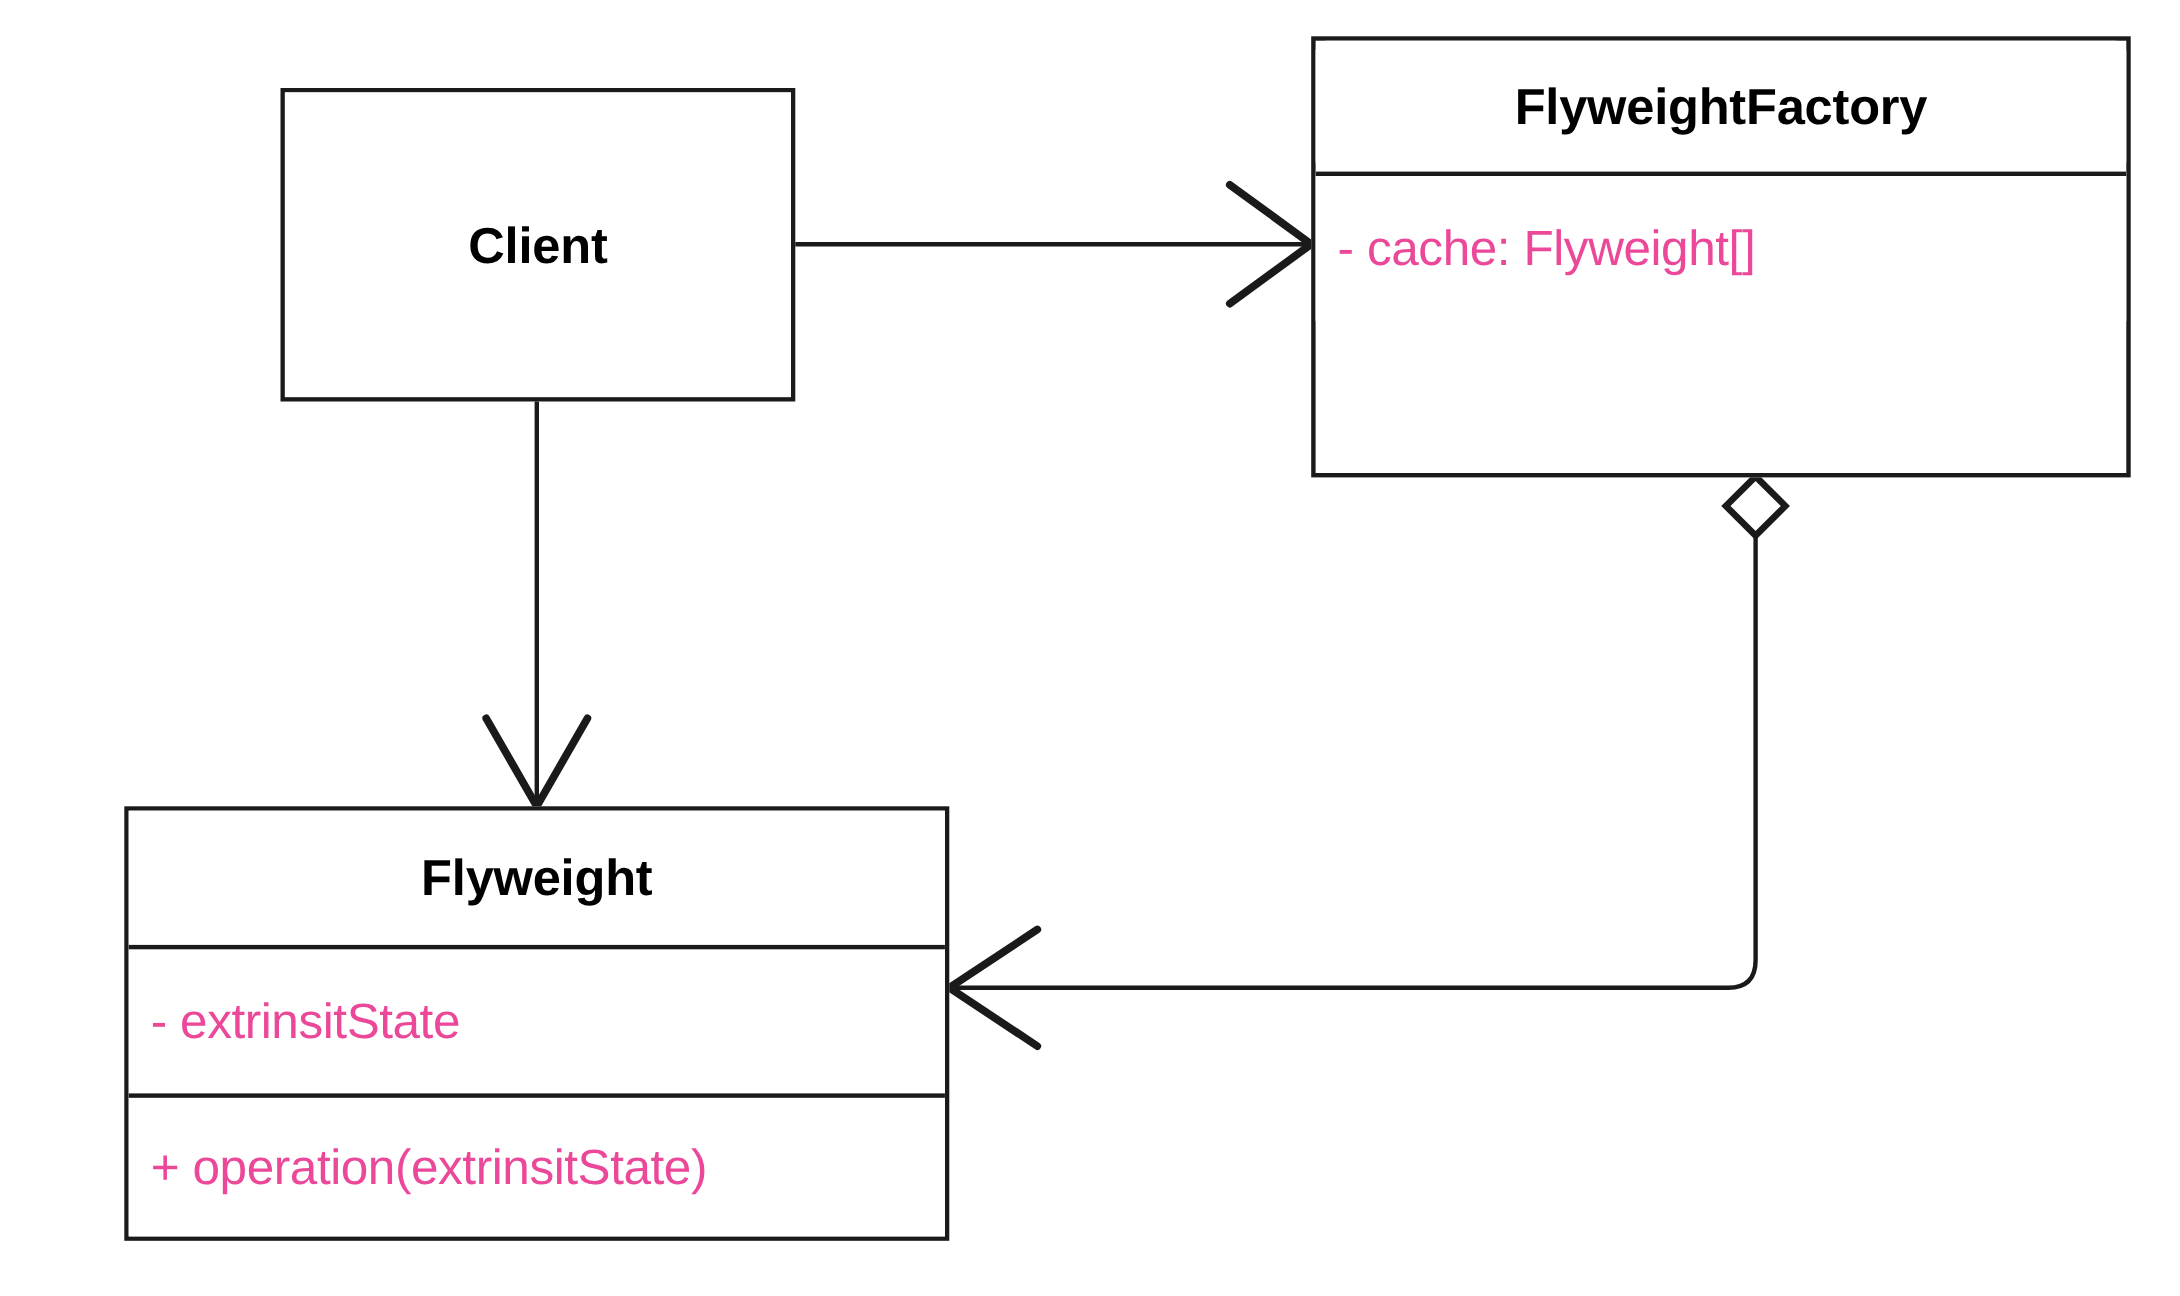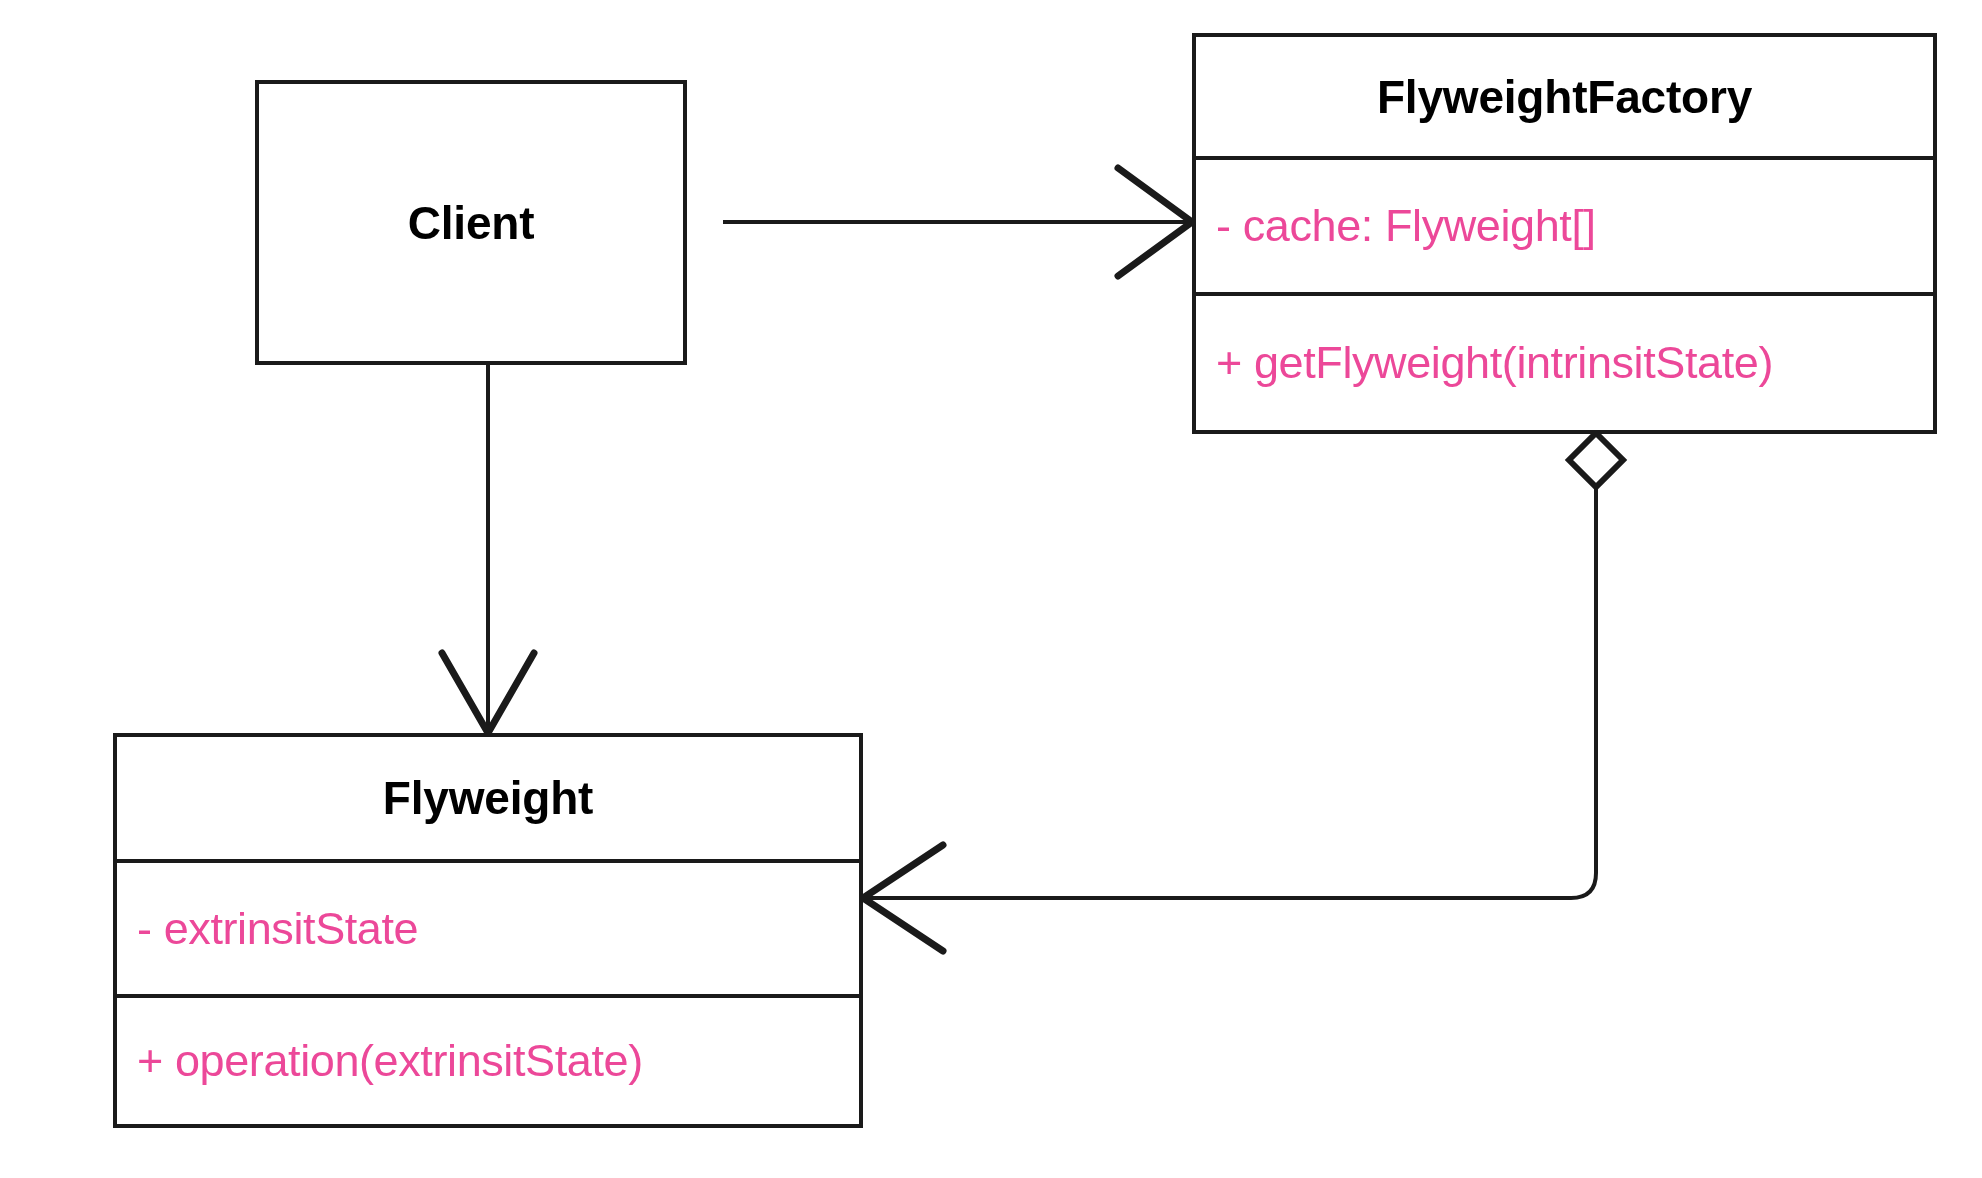--- a/index.html
+++ b/index.html
@@ -55,21 +55,21 @@
     color: #ec4899;
     white-space: nowrap;
     padding-left: 20px;
     letter-spacing: -0.4px;
   }
 
   
   #class-client {
     left: 255px;
     top: 80px;
-    width: 432px;
+    width: 468px;
     height: 285px;
   }
   #class-client .compartment.title { flex: 1 1 auto; }
 
   #class-flyweightfactory {
     left: 1192px;
     top: 33px;
     width: 745px;
     height: 401px;
   }
@@ -131,23 +131,20 @@
     </div>
   </div>
 
   <div class="uml-class" id="class-flyweightfactory">
     <div class="compartment title c-title">
       <span class="class-title">FlyweightFactory</span>
     </div>
     <div class="compartment members c-attrs">
       <span class="member-text">- cache: Flyweight[]</span>
     </div>
-    <div class="compartment members c-methods">
-      <span class="member-text">+ getFlyweight(intrinsitState)</span>
-    </div>
   </div>
 
   <div class="uml-class" id="class-flyweight">
     <div class="compartment title c-title">
       <span class="class-title">Flyweight</span>
     </div>
     <div class="compartment members c-attrs">
       <span class="member-text">- extrinsitState</span>
     </div>
     <div class="compartment members c-methods">

